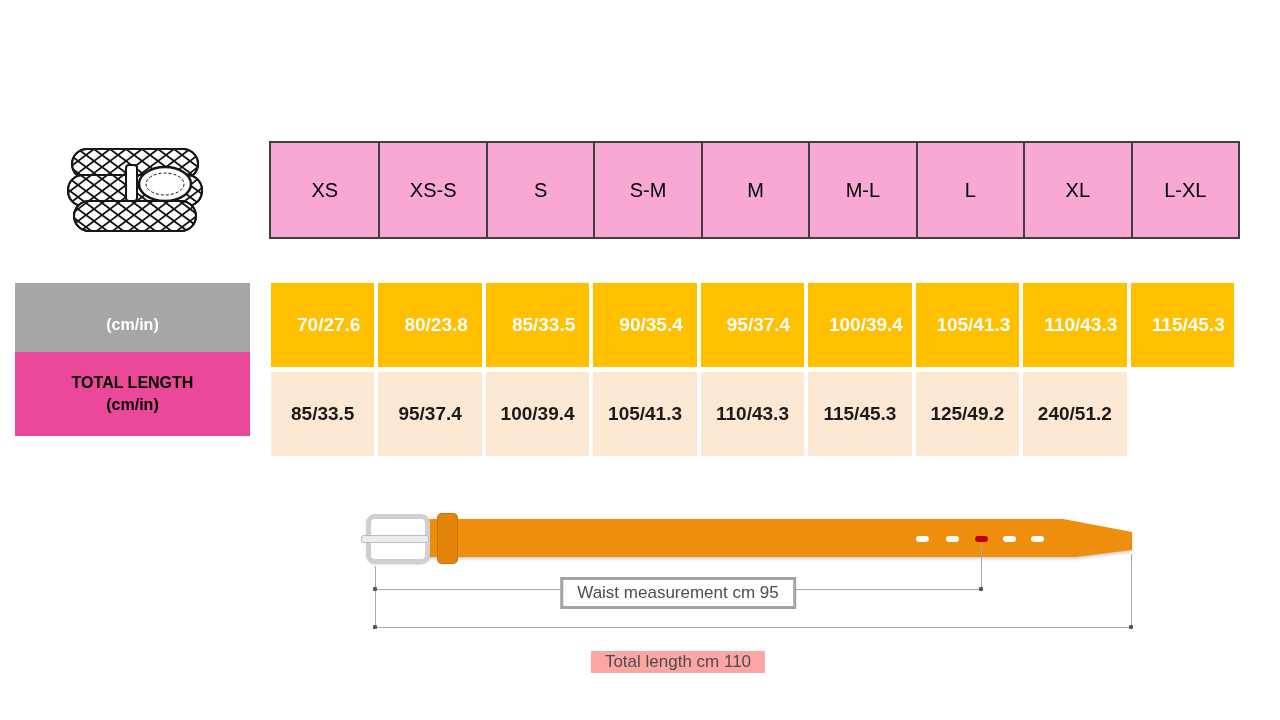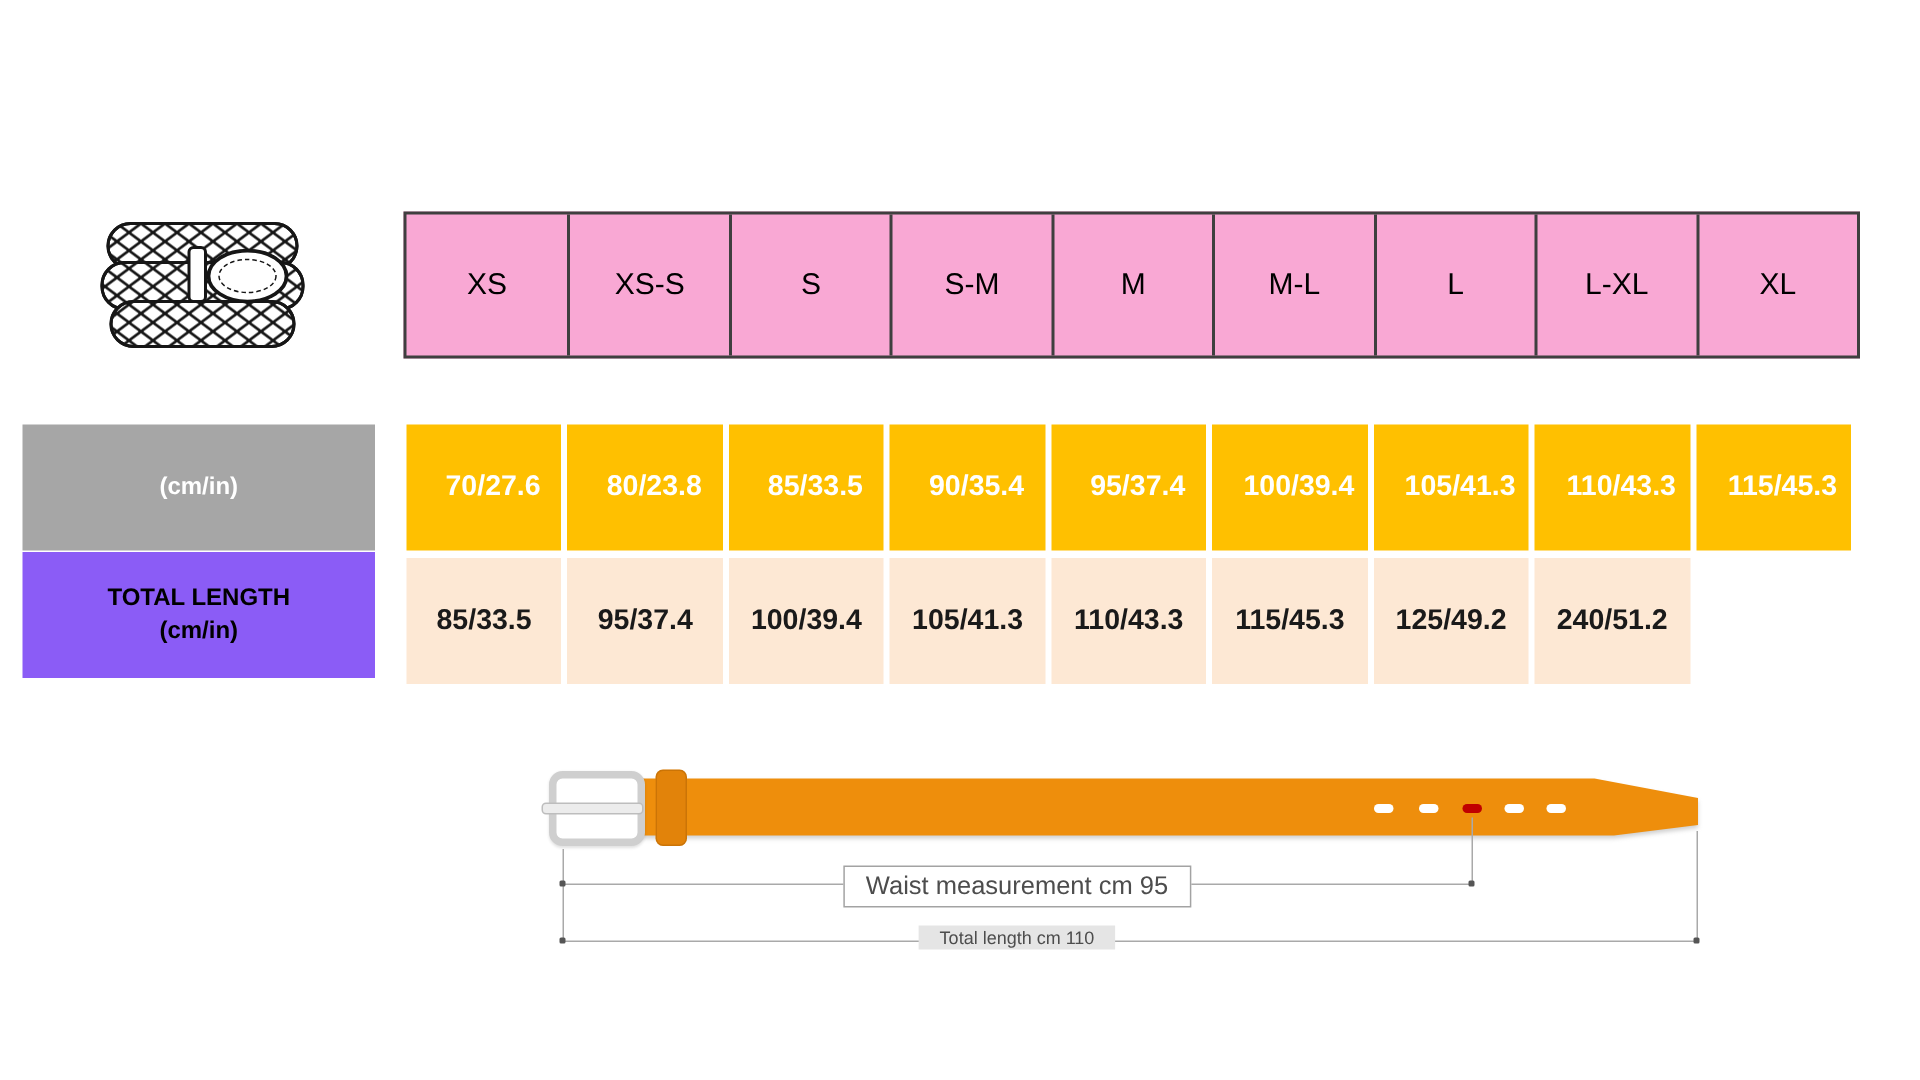--- a/index.html
+++ b/index.html
@@ -20,21 +20,21 @@
     font-size:20px;color:#000;border-left:2px solid #3f3f3f;
   }
   .size-header .hcell:first-child{border-left:none;}
   
   .row-label{
     position:absolute;left:15px;width:235px;height:84px;
     display:flex;flex-direction:column;align-items:center;justify-content:center;
     font-weight:bold;font-size:16px;line-height:1.35;text-align:center;
   }
   .row-label.waist{top:283px;background:#a6a6a6;color:#ffffff;}
-  .row-label.length{top:368px;background:#8b5cf6;color:#000000;}
+  .row-label.length{top:352px;background:#ec4899;color:#000000;}
   .data-grid{
     position:absolute;left:269px;width:967px;height:84px;
     display:grid;grid-template-columns:repeat(9,1fr);
   }
   .data-grid.waist{top:283px;}
   .data-grid.length{top:372px;}
   .data-grid .vcell{height:100%;}
   .data-grid .vcell > div{
     height:100%;margin:0 2px;display:flex;align-items:center;justify-content:center;
     font-weight:bold;font-size:19px;
@@ -63,26 +63,26 @@
   .size-word{color:rgba(255,255,255,.85);font-size:21px;letter-spacing:5px;}
   .size-value{color:#ffffff;font-size:22px;font-weight:bold;}
   .hole{position:absolute;top:536px;width:13px;height:6px;border-radius:3px;background:#fff;}
   .hole.red{background:#c00000;}
   
   .vline{position:absolute;width:1px;background:#a9a9a9;}
   .hline{position:absolute;height:1px;background:#a9a9a9;}
   .dot{position:absolute;width:4px;height:4px;background:#555;border-radius:1px;}
   .waist-caption-box{
     position:absolute;left:678px;top:577px;transform:translateX(-50%);
-    background:#fff;border:1px solid #a3a3a3;padding:3px 14px;
+    background:#fff;border:3px solid #a3a3a3;padding:3px 14px;
     font-size:17px;color:#4d4d4d;white-space:nowrap;z-index:3;
   }
   .length-caption-text{
-    position:absolute;left:678px;top:617px;transform:translateX(-50%);
-    background:#e5e5e5;padding:1px 14px;font-size:12px;color:#4d4d4d;white-space:nowrap;z-index:3;
+    position:absolute;left:678px;top:651px;transform:translateX(-50%);
+    background:#fca5a5;padding:1px 14px;font-size:17px;color:#4d4d4d;white-space:nowrap;z-index:3;
   }
 </style>
 </head>
 <body>
 
 <div id="canvas">
 
   <svg class="product-icon" viewBox="0 0 145 108" xmlns="http://www.w3.org/2000/svg">
     <defs>
       <pattern id="braid" width="16" height="12" patternUnits="userSpaceOnUse">
@@ -102,22 +102,22 @@
   </svg>
 
   <div class="size-header">
     <div class="hcell">XS</div>
     <div class="hcell">XS-S</div>
     <div class="hcell">S</div>
     <div class="hcell">S-M</div>
     <div class="hcell">M</div>
     <div class="hcell">M-L</div>
     <div class="hcell">L</div>
+    <div class="hcell">XL</div>
     <div class="hcell">L-XL</div>
-    <div class="hcell">XL</div>
   </div>
 
   <div class="row-label waist">
     <span>(cm/in)</span>
   </div>
   <div class="data-grid waist">
     <div class="vcell">
         <div>70/27.6</div>
       </div>
     <div class="vcell">

